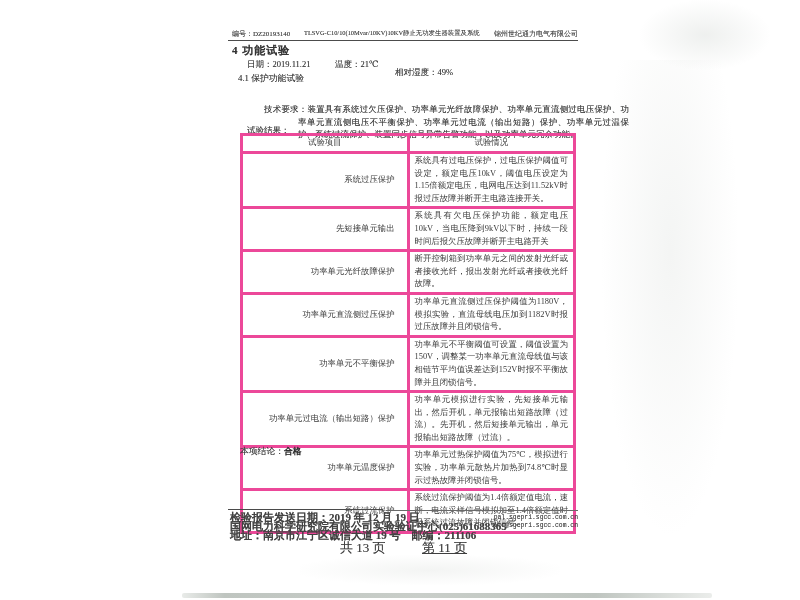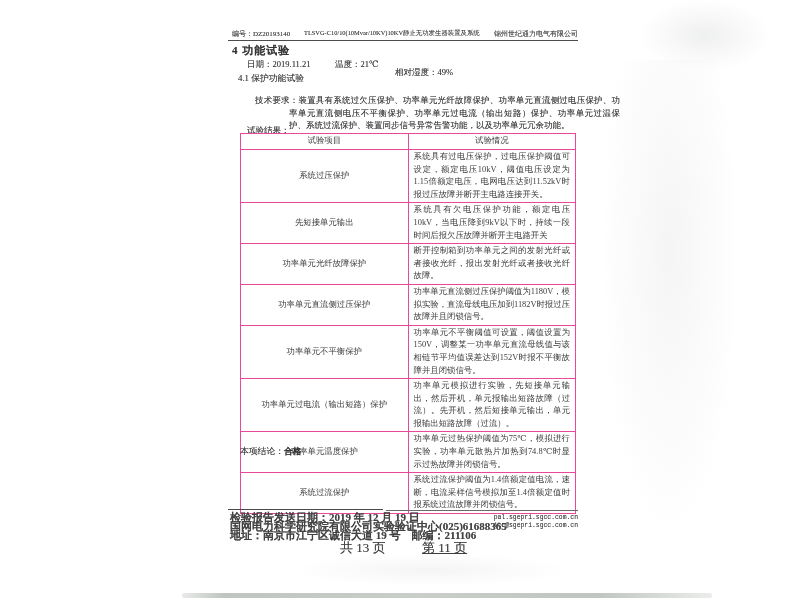--- a/index.html
+++ b/index.html
@@ -26,30 +26,30 @@
   .doc-header .doc-title{position:absolute;left:72px;top:0;font-size:6.4px;}
   .doc-header .doc-company{position:absolute;right:0;top:0;}
   .header-rule{top:40px;left:228px;width:350px;height:0;border-top:1.6px solid #4c4c4c;}
   
   .sec-title{top:43px;left:232px;font-size:11px;font-weight:bold;color:#333;letter-spacing:1px;}
   .meta-line{top:59px;left:247px;width:320px;font-size:8.5px;}
   .meta-line .m2{position:absolute;left:88px;top:0;}
   .meta-line .m3{position:absolute;left:148px;top:8px;}
   .subsec-title{top:73px;left:238px;font-size:8.8px;}
   .techreq{top:86px;left:247px;width:331px;font-size:8.5px;line-height:12.6px;
-    padding-left:34px;text-indent:-34px;margin:8px;text-align:justify;}
+    padding-left:34px;text-indent:-34px;margin:17px;text-align:justify;}
   .results-label{top:125px;left:247px;font-size:8.5px;}
   
   table.results{position:absolute;top:133px;left:240px;width:336px;
     border-collapse:collapse;table-layout:fixed;}
   table.results th,table.results td{
-    border:1px solid #ec4899;font-size:8.4px;line-height:12.6px;
+    border:3px solid #ec4899;font-size:8.4px;line-height:12.6px;
     padding:1px 5px;font-weight:normal;color:#3a3a3a;vertical-align:middle;margin-left:40px;}
   table.results th{text-align:center;height:13px;padding:1px 2px;}
-  table.results td.item{text-align:center;width:110px;padding:1px 12px;}
+  table.results td.item{text-align:right;width:110px;padding:1px 12px;}
   table.results td.result{text-align:left;text-align:justify;}
   
   .conclusion{top:446px;left:240px;font-size:8.8px;}
   .conclusion b{color:#2f2f2f;}
   
   .footer-rule-a{top:509px;left:228px;width:155px;height:0;border-top:1.8px solid #4a4a4a;}
   .footer-rule-b{top:510px;left:386px;width:192px;height:0;border-top:1px solid #6a6a6a;}
   .footer-left{top:513px;left:230px;font-size:11px;line-height:8.8px;color:#424242;white-space:nowrap;font-weight:bold;}
   .footer-right{top:514px;left:430px;width:148px;font-size:6.4px;line-height:8.4px;
     text-align:right;color:#454545;font-family:"Liberation Mono","DejaVu Sans Mono",monospace;white-space:nowrap;}

